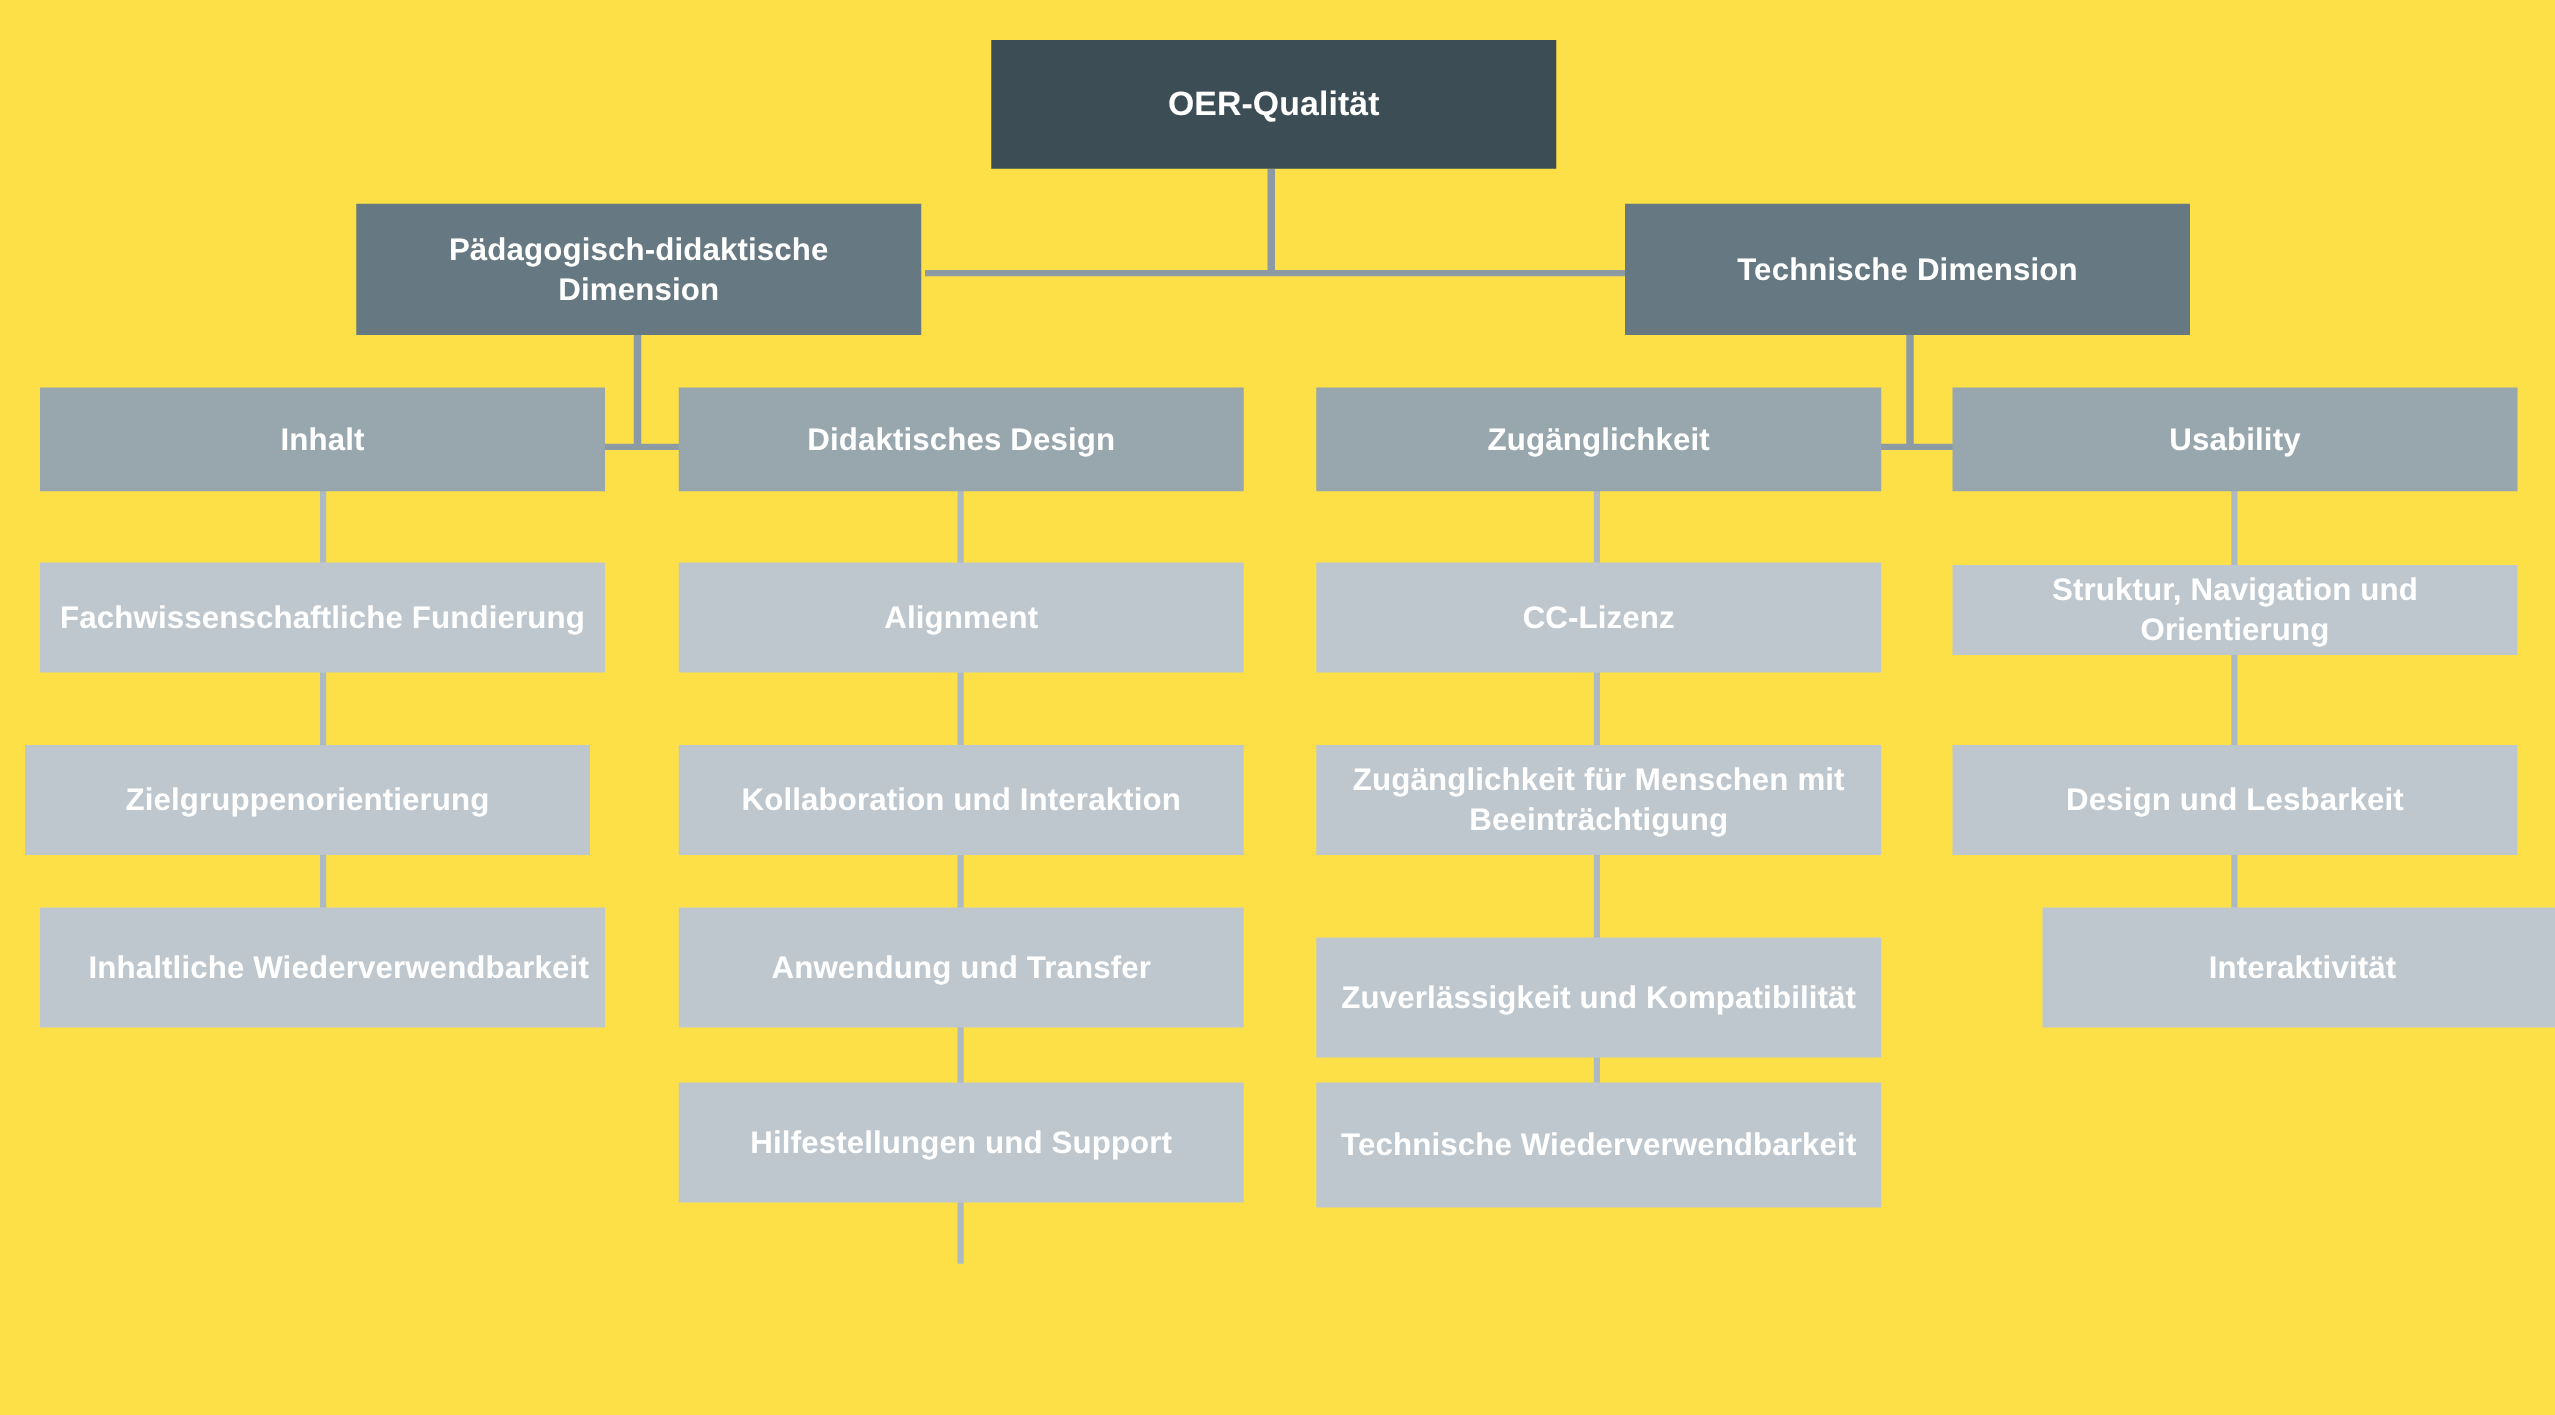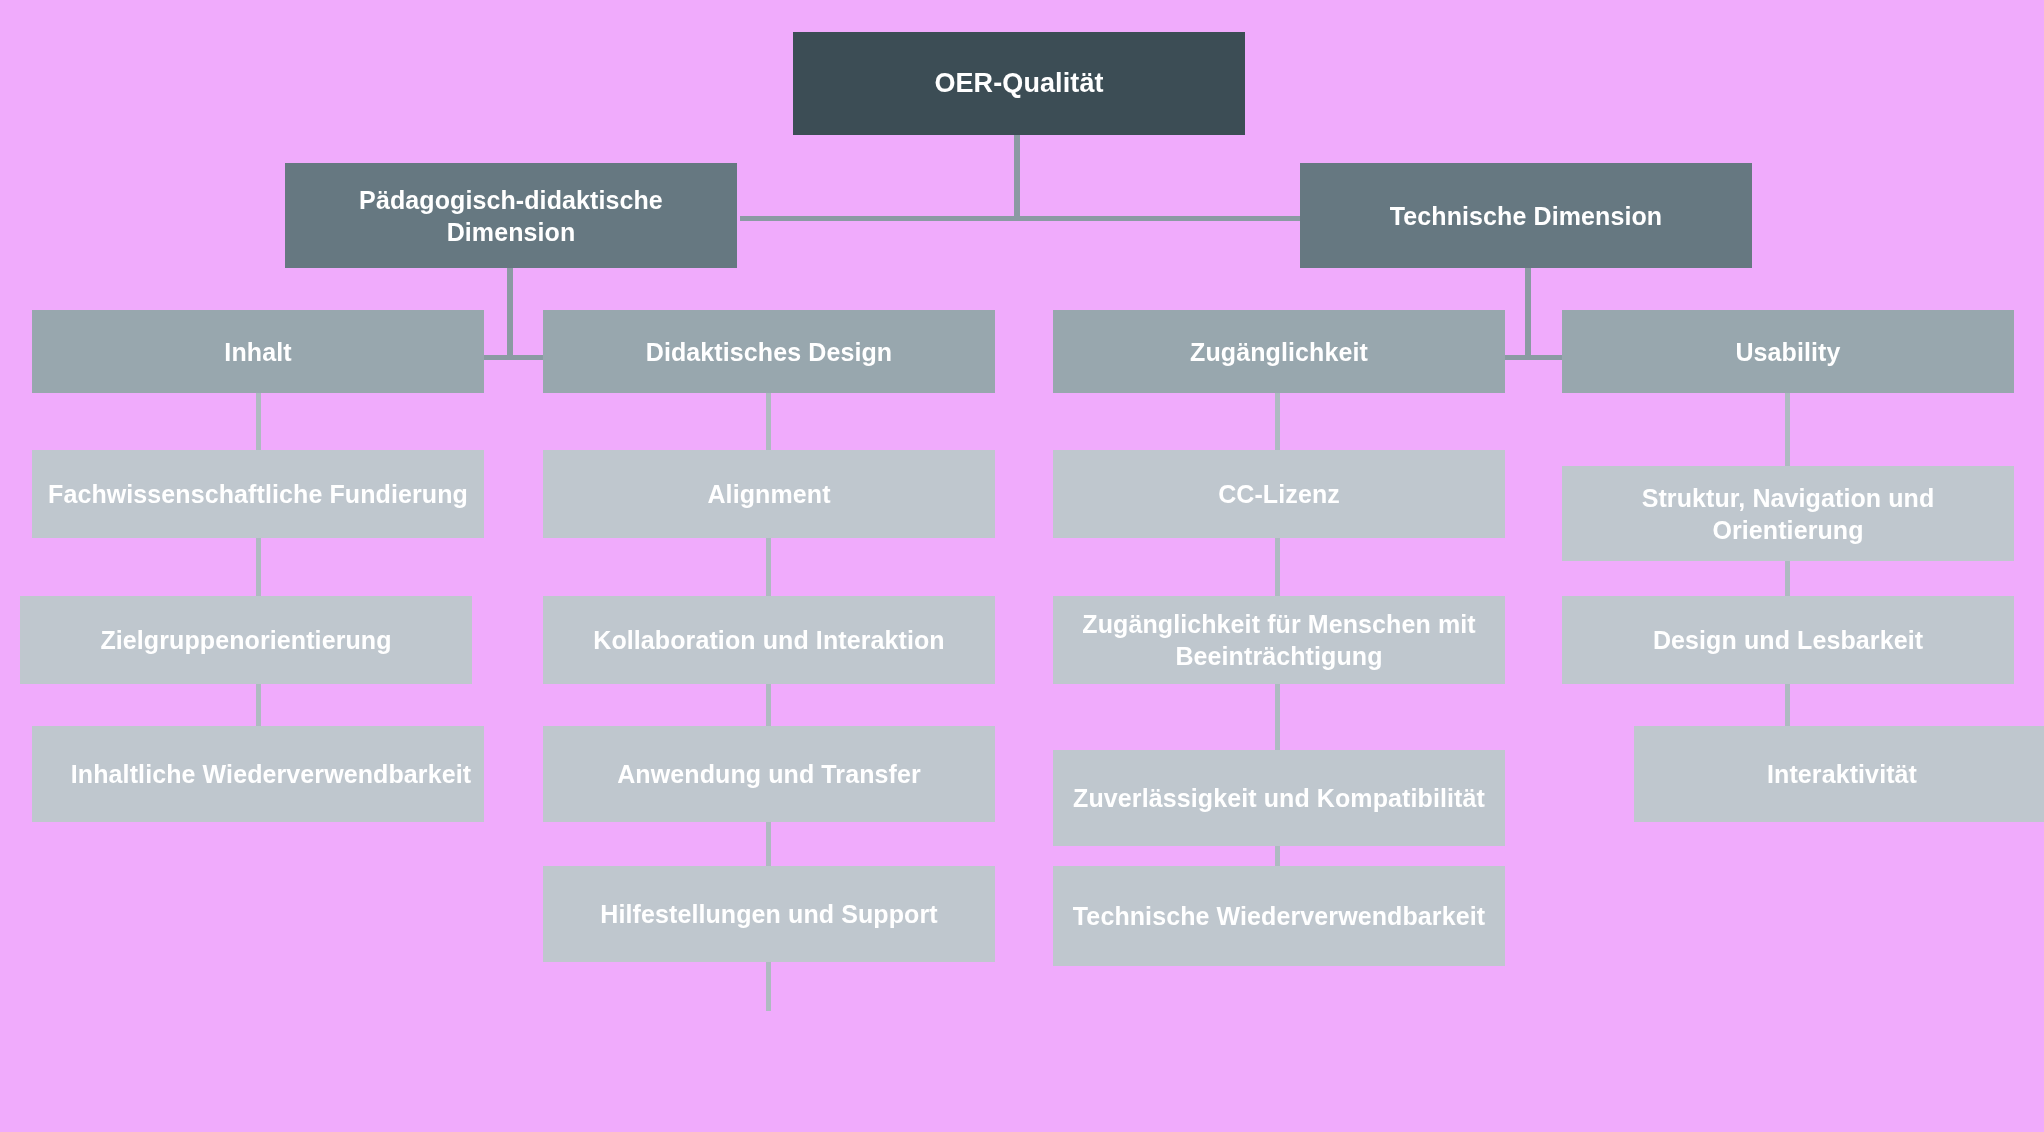--- a/index.html
+++ b/index.html
@@ -8,21 +8,21 @@
     padding: 0;
     background: #ffffff;
   }
   body {
     font-family: "Liberation Sans", sans-serif;
   }
   #canvas {
     position: relative;
     width: 2044px;
     height: 1132px;
-    background: #f0abfc;
+    background: #fde047;
     overflow: hidden;
   }
   .node {
     position: absolute;
     box-sizing: border-box;
     display: flex;
     align-items: center;
     justify-content: center;
     text-align: center;
     color: #ffffff;
@@ -135,21 +135,21 @@
   <div class="node leaf" style="left:1053px; top:596px; width:452px; height:88px;">
     <span>Zugänglichkeit für Menschen mit Beeinträchtigung</span>
   </div>
   <div class="node leaf" style="left:1053px; top:726px; width:452px; height:96px;margin-top:24px;">
     <span>Zuverlässigkeit und Kompatibilität</span>
   </div>
   <div class="node leaf" style="left:1053px; top:866px; width:452px; height:100px;">
     <span>Technische Wiederverwendbarkeit</span>
   </div>
 
-  <div class="node leaf" style="left:1562px; top:466px; width:452px; height:95px;">
+  <div class="node leaf" style="left:1562px; top:452px; width:452px; height:72px;">
     <span>Struktur, Navigation und Orientierung</span>
   </div>
   <div class="node leaf" style="left:1562px; top:596px; width:452px; height:88px;">
     <span>Design und Lesbarkeit</span>
   </div>
   <div class="node leaf" style="left:1634px; top:726px; width:416px; height:96px;">
     <span>Interaktivität</span>
   </div>
 
 </div>

